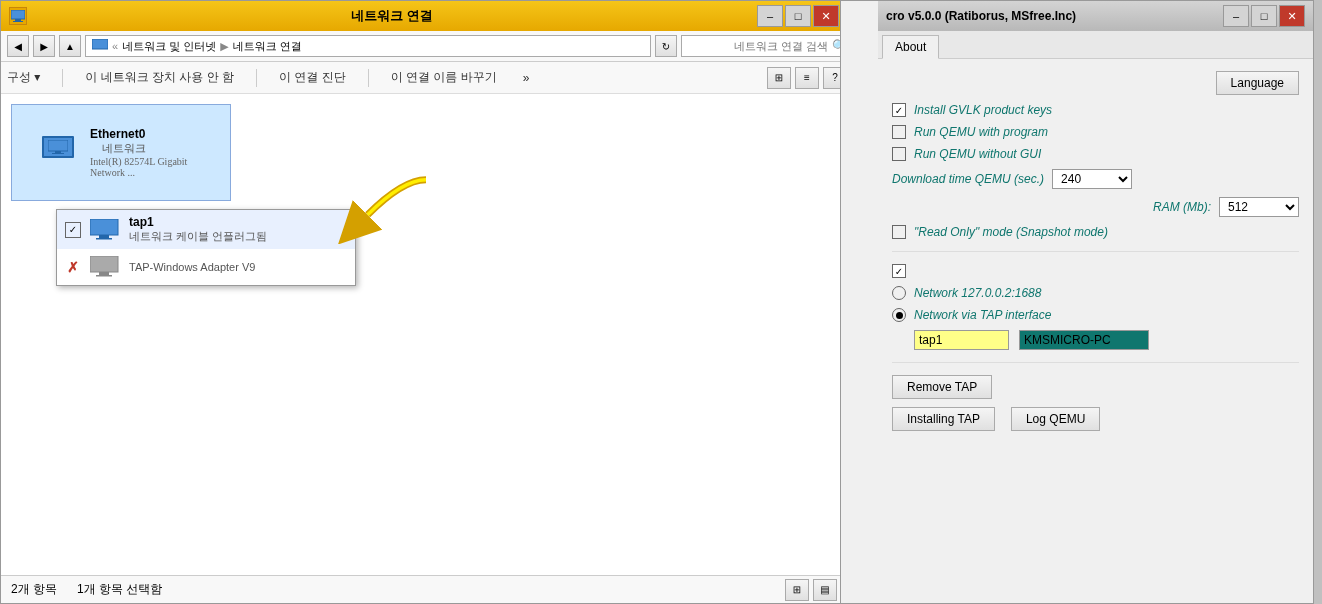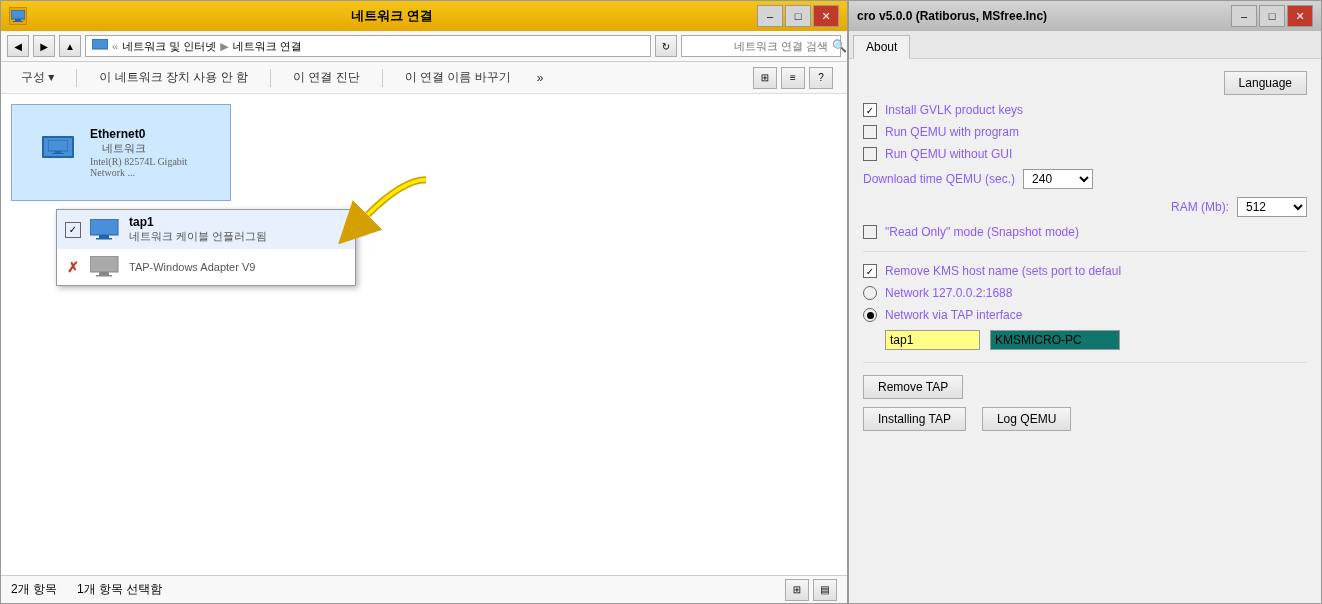--- a/index.html
+++ b/index.html
@@ -110,21 +110,21 @@
       font-size: 11px;
       flex: 1;
       color: #999;
       text-align: right;
     }
 
     
     .toolbar {
       background: #f8f8f8;
       border-bottom: 1px solid #ddd;
-      padding: 3px 14px;
+      padding: 3px 0;
       display: flex;
       align-items: center;
       gap: 14px;
       height: 32px;
     }
 
     .toolbar-btn {
       background: transparent;
       border: none;
       cursor: pointer;
@@ -303,38 +303,38 @@
       gap: 8px;
       overflow-y: auto;
     }
 
     .kms-row {
       display: flex;
       align-items: center;
       gap: 8px;
     }
 
-    .kms-label { font-size: 12px; color: #8b5cf6; }
+    .kms-label { font-size: 12px; color: #0f766e; font-style: italic; }
 
     .kms-checkbox {
       width: 14px; height: 14px;
       border: 1px solid #666;
       display: flex; align-items: center; justify-content: center;
       cursor: pointer;
     }
 
     .kms-checkbox.checked { background: white; }
     .checkmark { font-size: 10px; color: #000; }
 
     .kms-select {
       border: 1px solid #999;
       background: white;
       padding: 1px 4px;
       font-size: 12px;
-      width: 70px;
+      width: 80px;
     }
 
     .kms-divider { height: 1px; background: #ddd; margin: 4px 0; }
 
     .radio-btn {
       width: 14px; height: 14px;
       border: 1px solid #666;
       border-radius: 50%;
       display: flex; align-items: center; justify-content: center;
       cursor: pointer;
@@ -497,21 +497,21 @@
   <div class="status-bar">
     <span>2개 항목</span>
     <span>1개 항목 선택함</span>
     <div class="status-right">
       <div class="view-btn">⊞</div>
       <div class="view-btn">▤</div>
     </div>
   </div>
 </div>
 
-<div style="position:absolute; right:0; top:0; width:474px; height:604px; background:#f0f0f0; border:1px solid #999; display:flex; flex-direction:column;">
+<div style="position:absolute; right:8px; top:0; width:474px; height:604px; background:#f0f0f0; border:1px solid #999; display:flex; flex-direction:column;padding-left:37px;">
 
   <div class="kms-titlebar">
     <div class="kms-titlebar-text">cro v5.0.0 (Ratiborus, MSfree.Inc)</div>
     <div class="titlebar-buttons">
       <div class="titlebar-btn">–</div>
       <div class="titlebar-btn">□</div>
       <div class="titlebar-btn close">✕</div>
     </div>
   </div>
 
@@ -566,21 +566,20 @@
       <div class="kms-checkbox"></div>
       <span class="kms-label">"Read Only" mode (Snapshot mode)</span>
     </div>
 
     <div class="kms-divider"></div>
 
     <div class="kms-row">
       <div class="kms-checkbox checked">
         <span class="checkmark">✓</span>
       </div>
-      <span class="kms-label">Remove KMS host name (sets port to defaul</span>
     </div>
 
     <div class="kms-row">
       <div class="radio-btn"></div>
       <span class="kms-label">Network 127.0.0.2:1688</span>
     </div>
 
     <div class="kms-row">
       <div class="radio-btn">
         <div class="radio-dot"></div>

